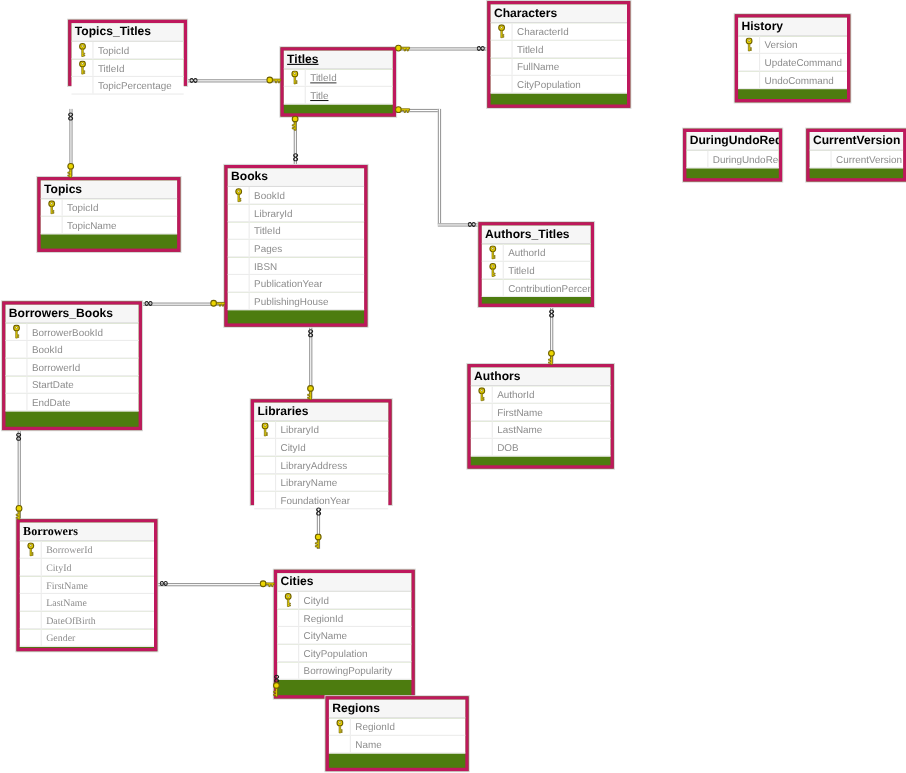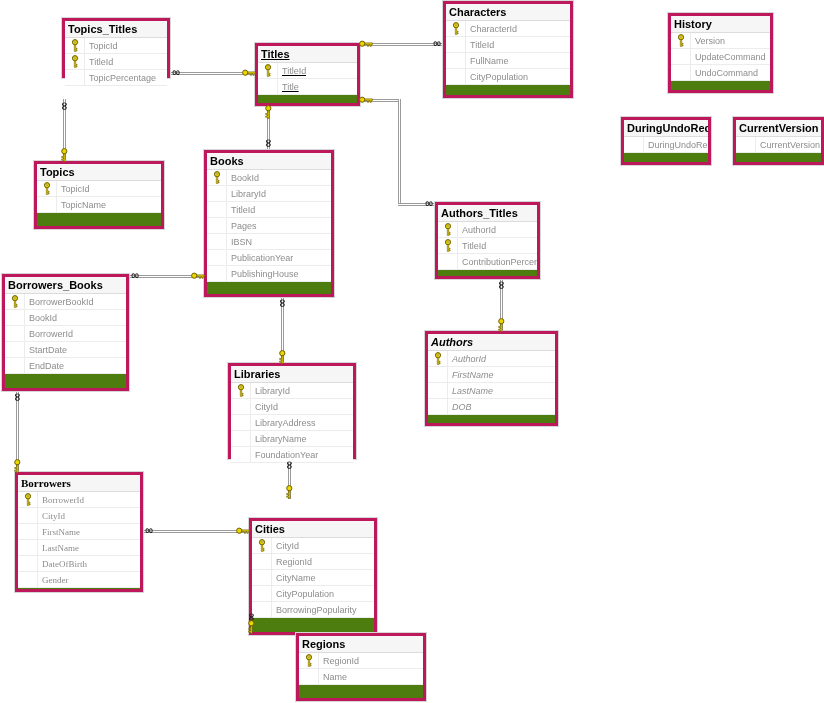--- a/index.html
+++ b/index.html
@@ -291,21 +291,21 @@
             <path d="M3.3 5.5 H4.7 V9.3 H6.1 V10.2 H4.7 V11 H6.1 V11.9 H4.7 V12.4 H3.3 Z" fill="#ecd600" stroke="#6e6000" stroke-width="0.6"></path>
           </svg>
         </span>
         <span class="fname">TitleId</span>
       </div>
       <div class="row">
         <span class="keycell"></span>
         <span class="fname">ContributionPercentage</span>
       </div>
     </div>
-    <div class="tbl" style="left: 425px; top: 331px; width: 133px; height: 95px; font-style: italic;">
+    <div class="tbl" style="left: 425px; top: 331px; width: 133px; height: 95px;">
       <div class="tbl-header"><span>Authors</span></div>
       <div class="row">
         <span class="keycell">
           <svg width="8" height="13" viewBox="0 0 8 13">
             <circle cx="4" cy="3.2" r="2.6" fill="#ecd600" stroke="#6e6000" stroke-width="1"></circle>
             <circle cx="4" cy="2.9" r="0.9" fill="#ffffff" stroke="#6e6000" stroke-width="0.5"></circle>
             <path d="M3.3 5.5 H4.7 V9.3 H6.1 V10.2 H4.7 V11 H6.1 V11.9 H4.7 V12.4 H3.3 Z" fill="#ecd600" stroke="#6e6000" stroke-width="0.6"></path>
           </svg>
         </span>
         <span class="fname">AuthorId</span>

